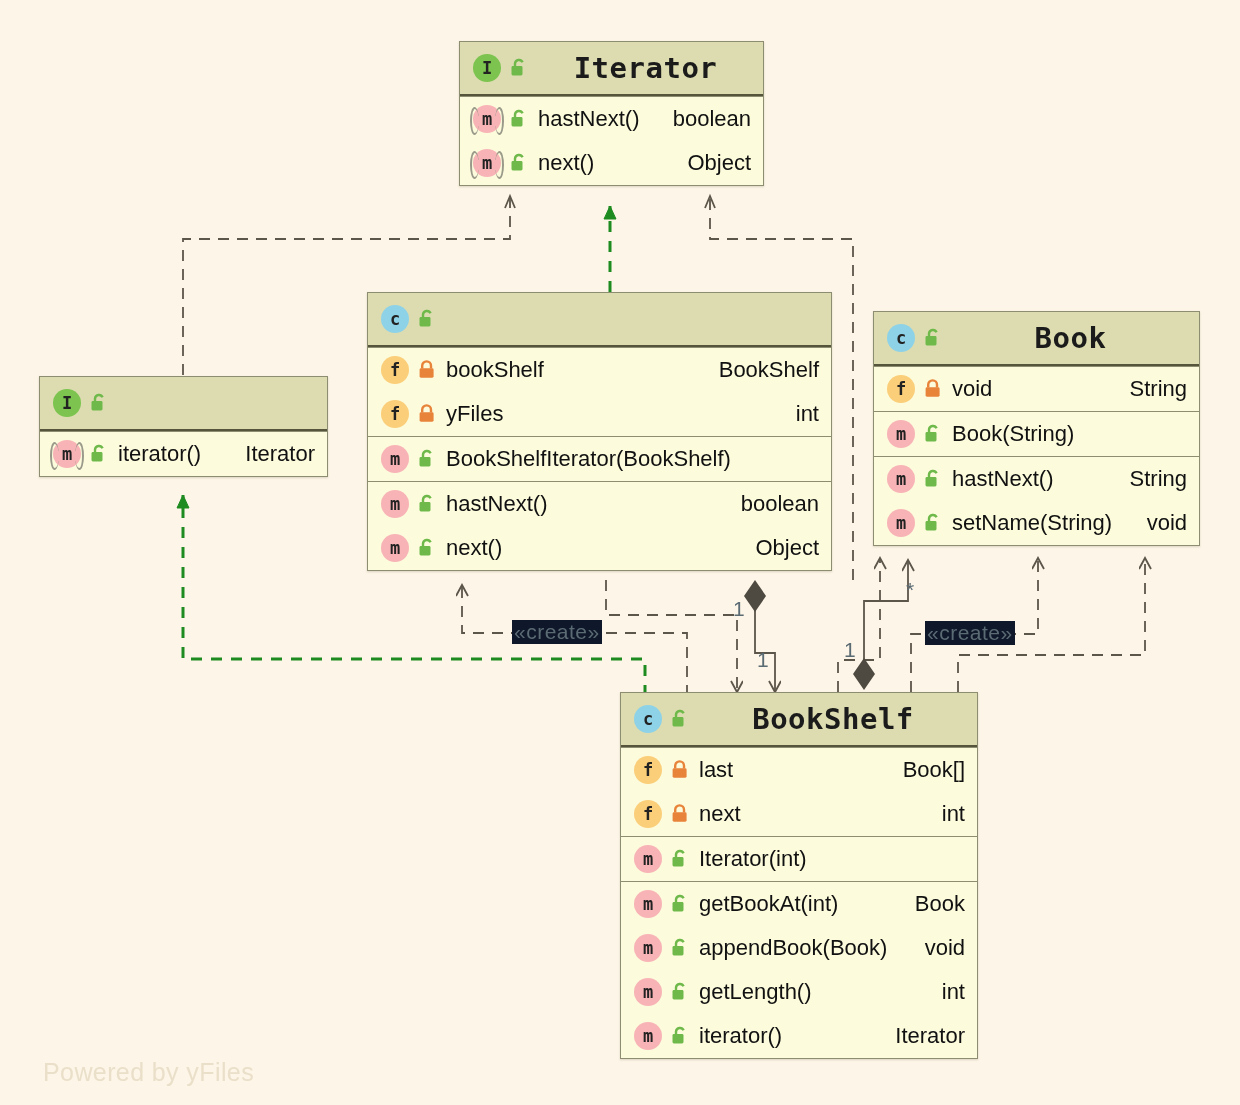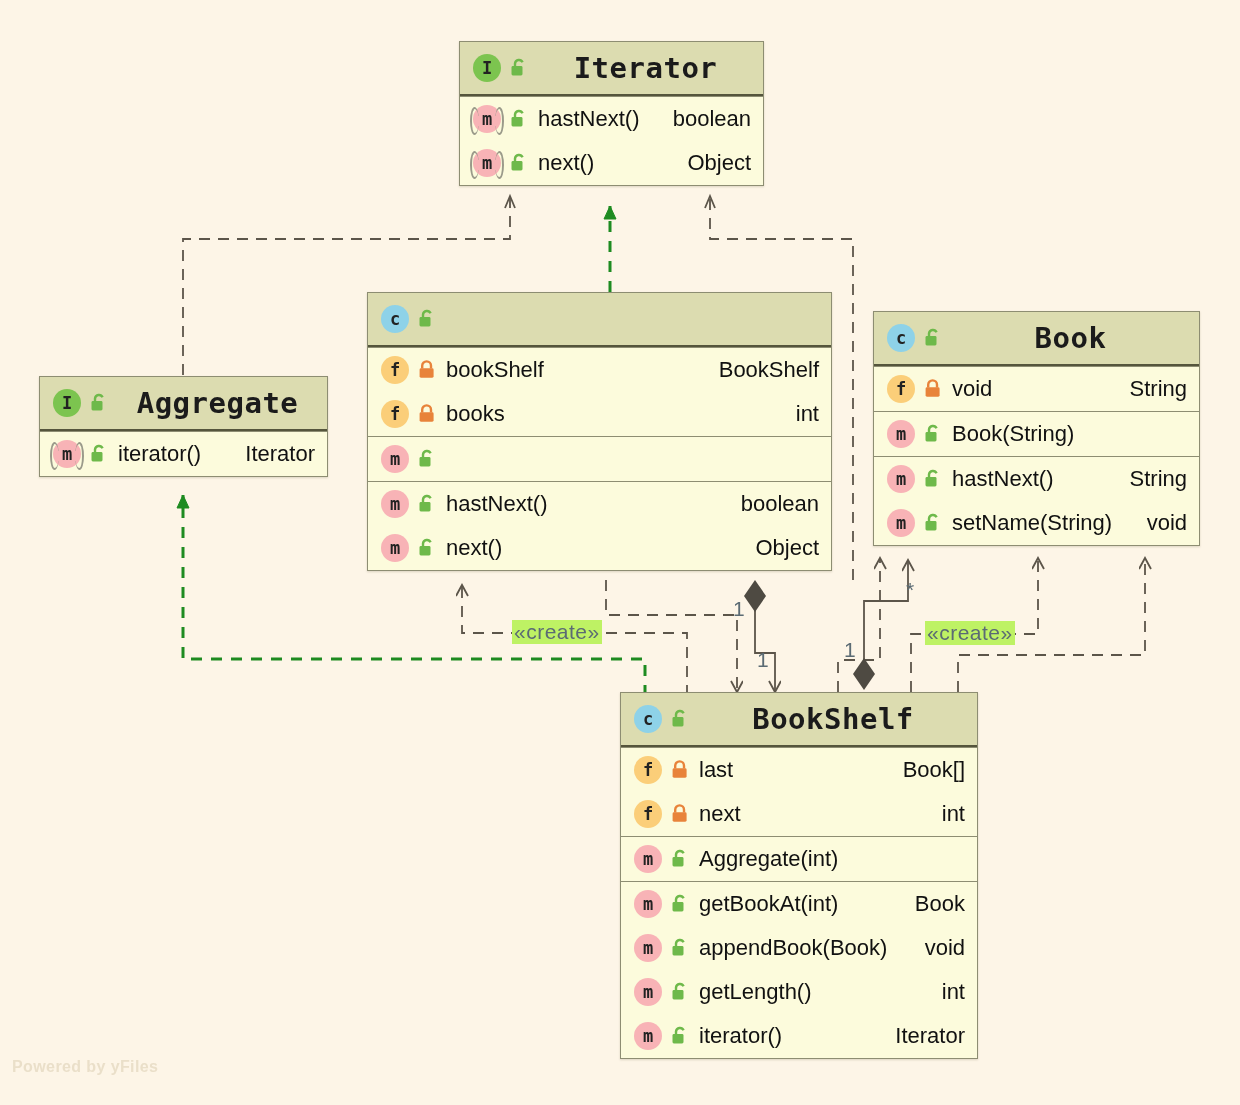--- a/index.html
+++ b/index.html
@@ -75,35 +75,34 @@
 
   .lock{width:22px;height:22px;flex:0 0 auto;margin:0 8px 0 4px;}
 
   
   .edge-label{
     position:absolute;
     font-size:20px;
     color:#5b6b74;
     z-index:6;
     white-space:nowrap;
-    background:#bef264;
+    background:#0f172a;
     padding:0 2px;
   }
   .edge-label.stereo{font-size:21px;letter-spacing:.5px;}
   .mult{
     position:absolute;
     font-size:21px;color:#5b6b74;z-index:6;
   }
 
   .watermark{
-    position:absolute;left:12px;top:1058px;
-    font-size:16px;color:#eadfc9;
+    position:absolute;left:43px;top:1058px;
+    font-size:25px;color:#eadfc9;
     letter-spacing:.4px;
     z-index:2;
-    font-weight:bold;
   }
 </style>
 </head>
 <body>
 
 <div id="canvas">
 
   <svg class="edges" viewBox="0 0 1240 1105">
     <defs>
       <marker id="hollowTri" markerWidth="16" markerHeight="16" refX="13" refY="6" orient="auto" markerUnits="userSpaceOnUse">
@@ -209,21 +208,20 @@
     <div class="uml-header">
       <div class="ico-wrap">
         <span class="ico ico-i">I</span>
       </div>
       <span class="lock">
         <svg viewBox="0 0 22 22" width="22" height="22">
             <path d="M7 9 V6.5 a4 4 0 0 1 7.6 -1.2" fill="none" stroke="#6eb94a" stroke-width="2.4"></path>
             <rect x="3.5" y="9" width="11" height="9.5" rx="1.4" fill="#6eb94a"></rect>
           </svg>
       </span>
-      <span class="uml-title">Aggregate</span>
     </div>
     <div class="compartment">
       <div class="member">
         <span class="ico-wrap abstract">
             <span class="ico ico-m">m</span>
           </span>
         <span class="lock">
           <svg viewBox="0 0 22 22" width="22" height="22">
               <path d="M7 9 V6.5 a4 4 0 0 1 7.6 -1.2" fill="none" stroke="#6eb94a" stroke-width="2.4"></path>
               <rect x="3.5" y="9" width="11" height="9.5" rx="1.4" fill="#6eb94a"></rect>
@@ -267,37 +265,38 @@
       <div class="member">
         <span class="ico-wrap">
             <span class="ico ico-f">f</span>
           </span>
         <span class="lock">
           <svg viewBox="0 0 22 22" width="22" height="22">
               <path d="M6.2 9.5 V6.8 a4.4 4.4 0 0 1 8.8 0 V9.5" fill="none" stroke="#e8833a" stroke-width="2.4"></path>
               <rect x="3.6" y="9.3" width="14" height="9.4" rx="1.4" fill="#e8833a"></rect>
             </svg>
         </span>
-        <span class="mem-name">books</span>
+        <span class="mem-name">yFiles</span>
         <span class="mem-spacer"></span>
         <span class="mem-type">int</span>
       </div>
     </div>
 
     <div class="compartment">
       <div class="member">
         <span class="ico-wrap">
             <span class="ico ico-m">m</span>
           </span>
         <span class="lock">
           <svg viewBox="0 0 22 22" width="22" height="22">
               <path d="M7 9 V6.5 a4 4 0 0 1 7.6 -1.2" fill="none" stroke="#6eb94a" stroke-width="2.4"></path>
               <rect x="3.5" y="9" width="11" height="9.5" rx="1.4" fill="#6eb94a"></rect>
             </svg>
         </span>
+        <span class="mem-name">BookShelfIterator(BookShelf)</span>
         <span class="mem-spacer"></span>
         <span class="mem-type"></span>
       </div>
     </div>
 
     <div class="compartment">
       <div class="member">
         <span class="ico-wrap">
             <span class="ico ico-m">m</span>
           </span>
@@ -457,21 +456,21 @@
       <div class="member">
         <span class="ico-wrap">
             <span class="ico ico-m">m</span>
           </span>
         <span class="lock">
           <svg viewBox="0 0 22 22" width="22" height="22">
               <path d="M7 9 V6.5 a4 4 0 0 1 7.6 -1.2" fill="none" stroke="#6eb94a" stroke-width="2.4"></path>
               <rect x="3.5" y="9" width="11" height="9.5" rx="1.4" fill="#6eb94a"></rect>
             </svg>
         </span>
-        <span class="mem-name">Aggregate(int)</span>
+        <span class="mem-name">Iterator(int)</span>
         <span class="mem-spacer"></span>
         <span class="mem-type"></span>
       </div>
     </div>
 
     <div class="compartment">
       <div class="member">
         <span class="ico-wrap">
             <span class="ico ico-m">m</span>
           </span>

